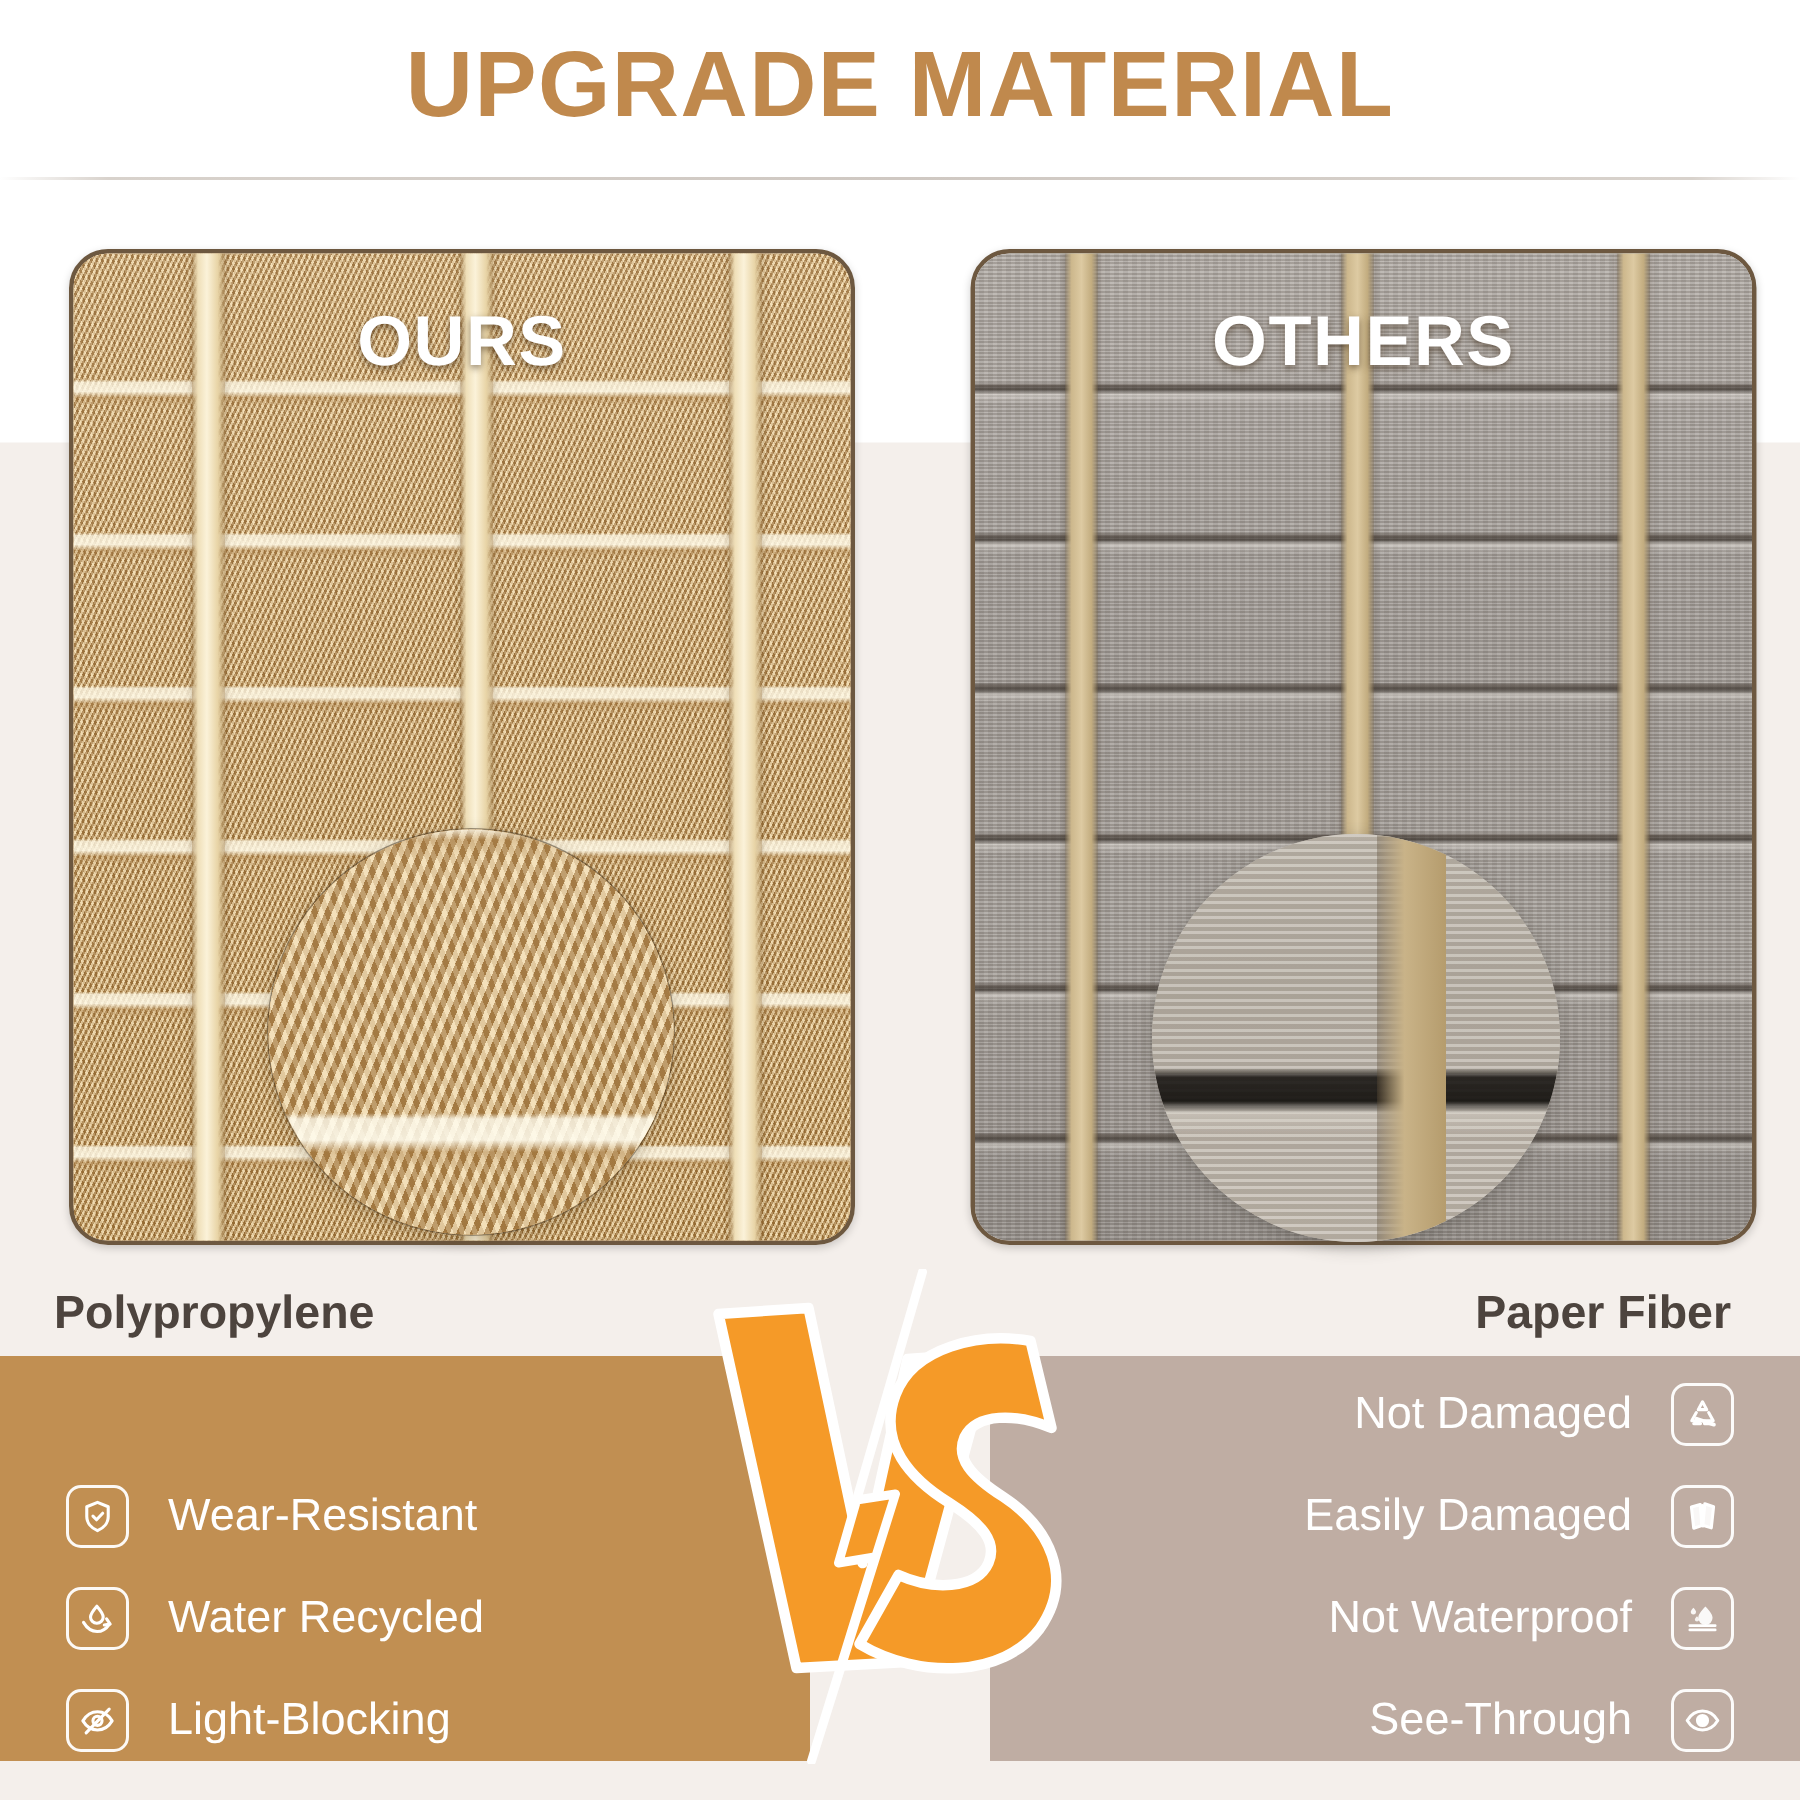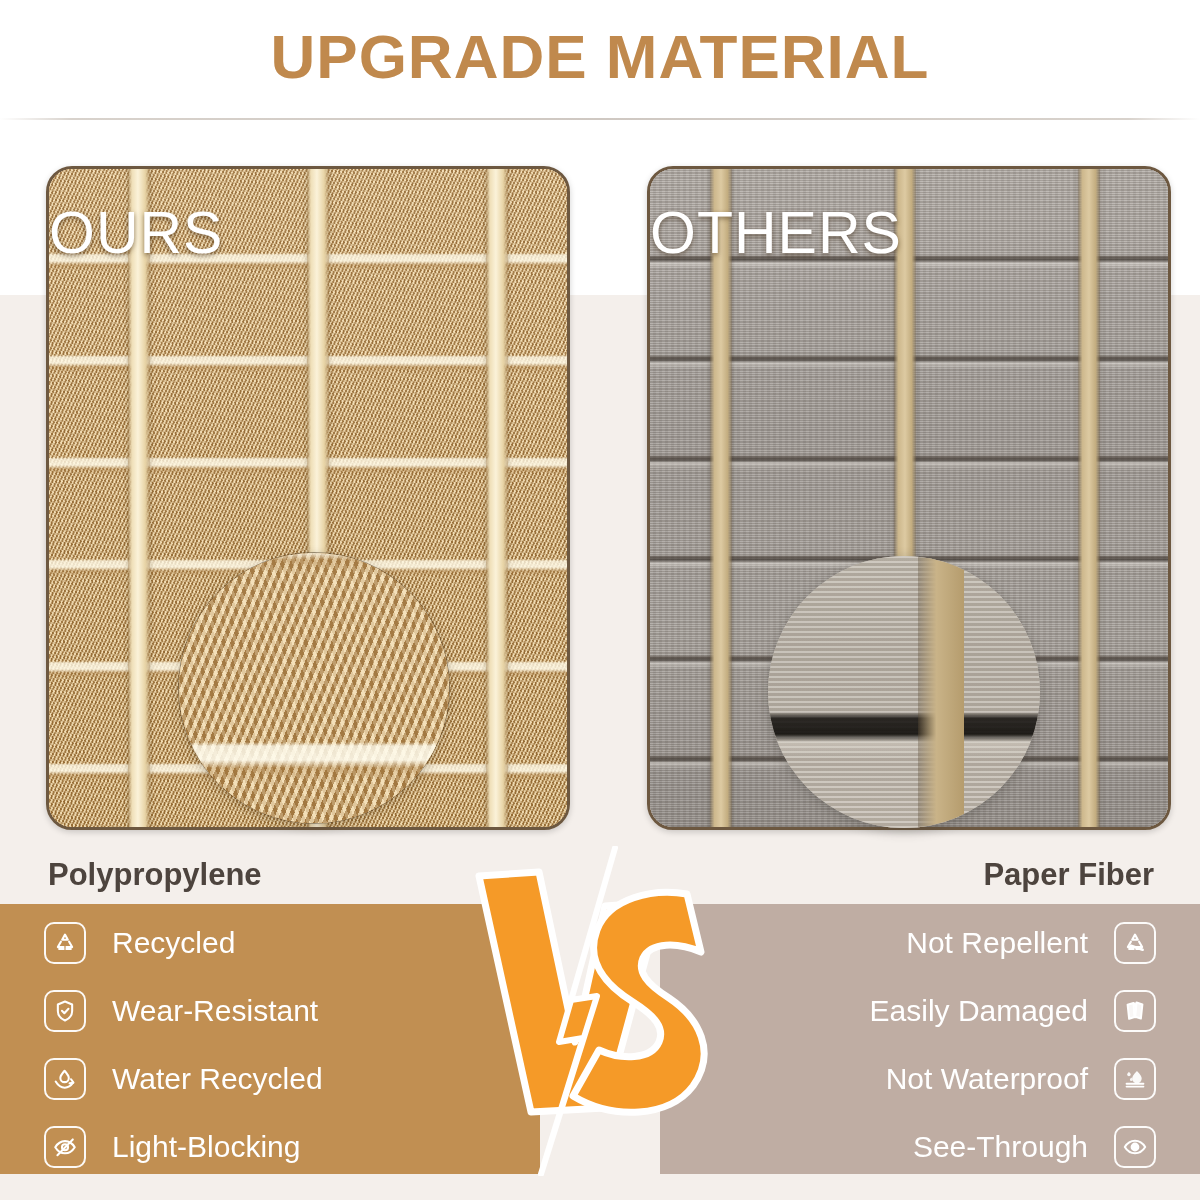--- a/index.html
+++ b/index.html
@@ -89,22 +89,22 @@
       linear-gradient(to bottom, #b0aaa4 0%, #9d9792 40%, #a39d97 70%, #8f8984 100%);
   }
   .post-w{ position:absolute; top:-6px; bottom:-6px; width:22px;
     background:linear-gradient(to right,
       rgba(90,74,52,.40) 0%, #cdb88d 20%, #ddcaa2 50%, #c3ad80 80%, rgba(90,74,52,.38) 100%);
     box-shadow:0 0 5px rgba(60,48,30,.28); }
   .post-w.w1{ left:60px; } .post-w.w2{ left:244px; } .post-w.w3{ left:428px; }
 
   
   .badge{
-    position:absolute; top:30px; width:100%; text-align:left;
-    font-size:59px; font-weight:400; color:#ffffff; letter-spacing:1px;
+    position:absolute; top:30px; width:100%; text-align:center;
+    font-size:47px; font-weight:700; color:#ffffff; letter-spacing:1px;
     text-shadow:0 2px 5px rgba(60,40,18,.55);
   }
 
   
   .mag{ position:absolute; border-radius:50%; overflow:hidden; }
   .mag.left{ left:178px; top:552px; width:272px; height:272px;
              border:1.5px solid rgba(70,55,35,.55); box-shadow:0 3px 10px rgba(70,50,25,.25); }
   .mag.right{ left:768px; top:556px; width:272px; height:272px;
               box-shadow:0 3px 12px rgba(60,55,50,.30); }
   .mag .zoomtex{ position:absolute; left:-70%; top:-70%; width:240%; height:240%;
@@ -140,21 +140,21 @@
       linear-gradient(to bottom,#cfc8bc 0%, #b8b1a6 45%, #c4bcb1 75%, #aaa296 100%);
   }
   .mag.right .post-zoom{
     position:absolute; left:150px; top:0; bottom:0; width:46px;
     background:linear-gradient(to right, rgba(90,74,52,.35), #c9b388 40%, #b59c6d 100%);
   }
 
   
   .labels{ position:absolute; left:0; top:846px; width:1200px; height:58px; }
   .label{ position:absolute; top:0; font-size:31px; font-weight:700; color:#4d443e; line-height:58px; }
-  .label.left{ left:48px; }
+  .label.left{ left:36px; }
   .label.right{ right:46px; }
 
   
   .band{ position:absolute; top:904px; height:270px; }
   .band.left{ left:0; width:540px; background:#c18f52; }
   .band.right{ left:660px; width:540px; background:#bfada3; }
   .band-foot{ position:absolute; left:0; top:1174px; width:1200px; height:26px; background:#f4efeb; }
 
   .feat{ position:absolute; display:flex; align-items:center; height:67px; }
   .feat .ico{
@@ -213,31 +213,20 @@
     <div class="post-zoom"></div>
   </div>
 
   <div class="labels">
     <div class="label left">Polypropylene</div>
     <div class="label right">Paper Fiber</div>
   </div>
 
   <div class="band left">
 
-    <div class="feat r0">
-      <div class="ico">
-        <svg class="gl" width="26" height="26" viewBox="0 0 24 24" fill="none" stroke="#fff" stroke-width="1.9" stroke-linecap="round" stroke-linejoin="round">
-          <path d="M12 4.2 14.6 9H9.4z"></path>
-          <path d="M8.2 10.8 5.4 15.8h5.3"></path>
-          <path d="M15.8 10.8l2.8 5h-5.3"></path>
-          <path d="M6.6 17.6h4.2M13.2 17.6h4.2"></path>
-        </svg>
-      </div>
-      <div class="txt">Recycled</div>
-    </div>
 
     <div class="feat r1">
       <div class="ico">
         <svg class="gl" width="26" height="26" viewBox="0 0 24 24" fill="none" stroke="#fff" stroke-width="1.9" stroke-linecap="round" stroke-linejoin="round">
           <path d="M12 3.3 5.4 6v6c0 4 2.9 7.2 6.6 8.7 3.7-1.5 6.6-4.7 6.6-8.7V6z"></path>
           <path d="M9.2 11.8 11.4 14l3.8-4"></path>
         </svg>
       </div>
       <div class="txt">Wear-Resistant</div>
     </div>
@@ -270,21 +259,21 @@
     <div class="feat r0">
       <div class="ico">
         <svg class="gl" width="26" height="26" viewBox="0 0 24 24" fill="none" stroke="#fff" stroke-width="1.9" stroke-linecap="round" stroke-linejoin="round">
           <path d="M12 4.2 14.6 9H9.4z"></path>
           <path d="M8.2 10.8 5.4 15.8h5.3"></path>
           <path d="M15.8 10.8l2.8 5h-5.3"></path>
           <path d="M6.6 17.6h4.2M13.2 17.6h4.2"></path>
           <path d="M8.4 14.6 19 18.2" stroke-width="2.4"></path>
         </svg>
       </div>
-      <div class="txt">Not Repellent</div>
+      <div class="txt">Not Damaged</div>
     </div>
 
     <div class="feat r1">
       <div class="ico">
         <svg class="gl" width="26" height="26" viewBox="0 0 24 24" fill="none" stroke="#fff" stroke-width="1.9" stroke-linecap="round" stroke-linejoin="round">
           <path d="M10.6 4.6 5.2 6.2l1.4 13 5-1.6z" fill="#fff" fill-opacity=".9"></path>
           <path d="M13.4 4.2l5.4 1.8-1.4 13-5.2-1.6z" fill="#fff" fill-opacity=".9"></path>
           <path d="M11.9 5.2 12.4 11l-1 2.2.9 4.6"></path>
         </svg>
       </div>

